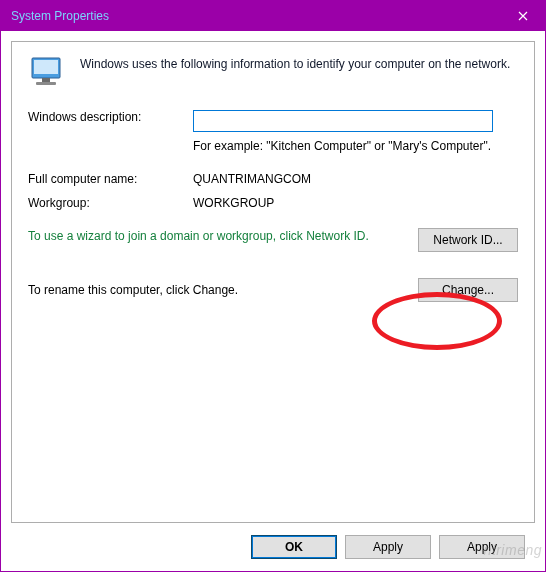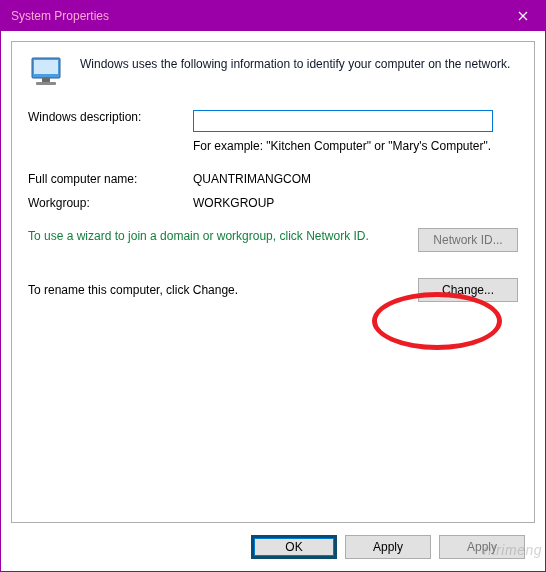--- a/index.html
+++ b/index.html
@@ -18,21 +18,21 @@
     width: 546px;
     height: 572px;
     border: 1px solid #9b00a8;
     background: #fff;
     display: flex;
     flex-direction: column;
   }
   .titlebar {
     height: 30px;
     background: #9b00a8;
-    color: #f9a8d4;
+    color: #7dd3fc;
     display: flex;
     align-items: center;
     padding-left: 10px;
     font-size: 12px;
   }
   .titlebar-title { flex: 1; }
   .titlebar-close {
     width: 45px;
     height: 30px;
     display: flex;
@@ -151,31 +151,31 @@
     min-width: 100px;
     height: 24px;
     border: 1px solid #adadad;
     background: #e1e1e1;
     font-family: inherit;
     font-size: 12px;
     padding: 0 12px;
     cursor: pointer;
   }
   .btn:disabled {
-    color: #737373;
+    color: #000000;
     cursor: default;
   }
   .bottom-buttons {
     display: flex;
     justify-content: flex-end;
     gap: 8px;
     padding: 12px 10px;
   }
   .bottom-buttons .btn { min-width: 86px; height: 24px; }
-  .btn.default { border: 3px solid #0c4a6e; box-shadow: inset 0 0 0 1px #0078d7; }
+  .btn.default { border: 1px solid #0c4a6e; box-shadow: inset 0 0 0 1px #0078d7; font-weight: bold; }
   .highlight-ellipse {
     position: absolute;
     border: 5px solid #ec1c24;
     border-radius: 50%;
     pointer-events: none;
   }
   .watermark {
     position: absolute;
     right: 4px;
     bottom: 14px;

